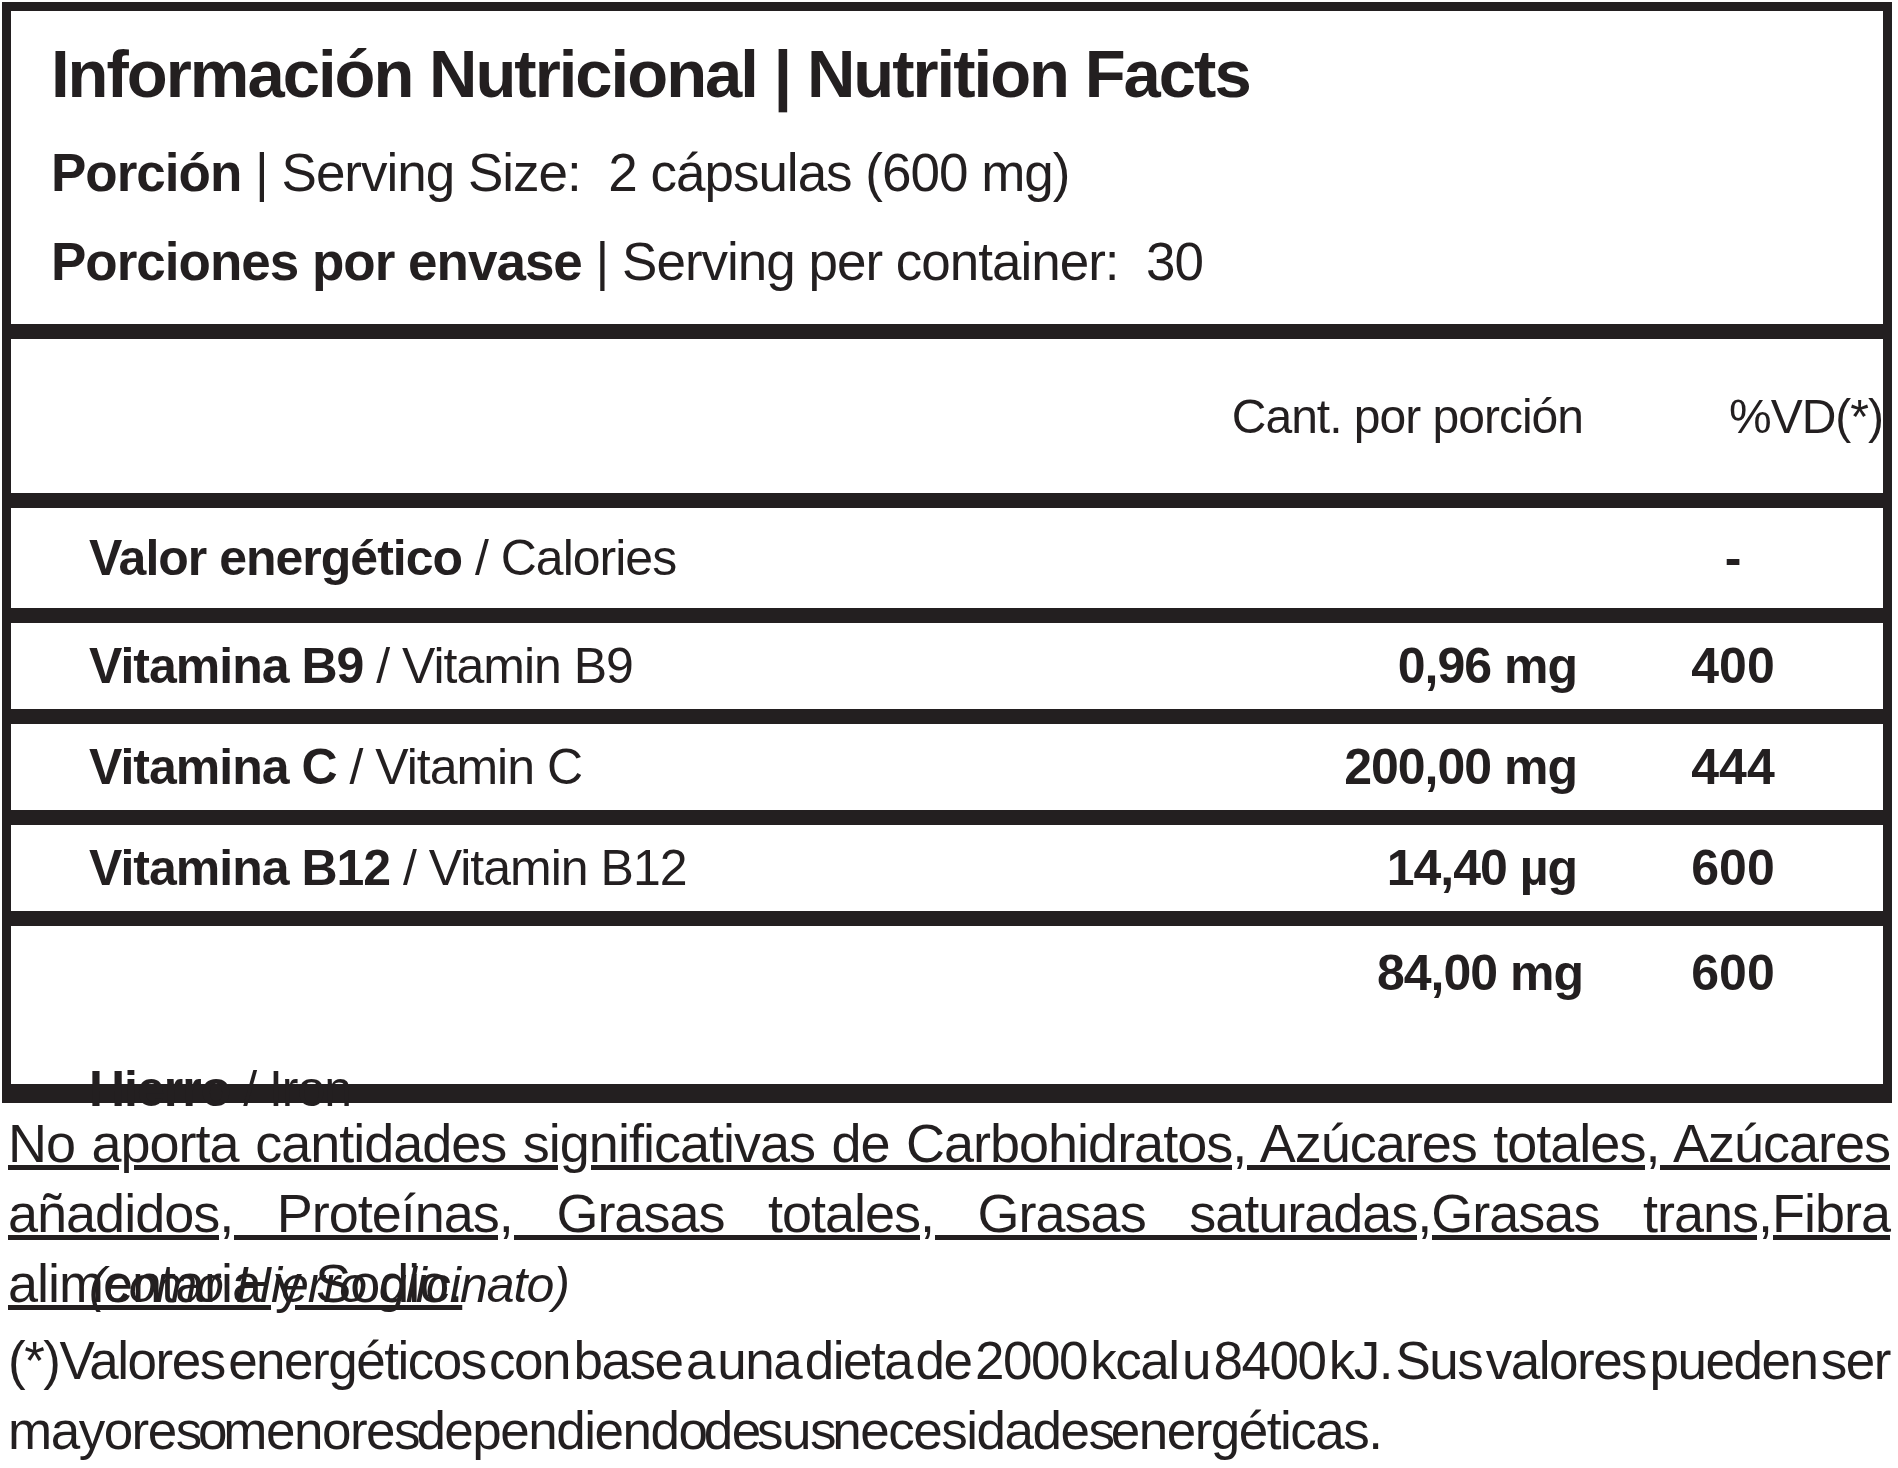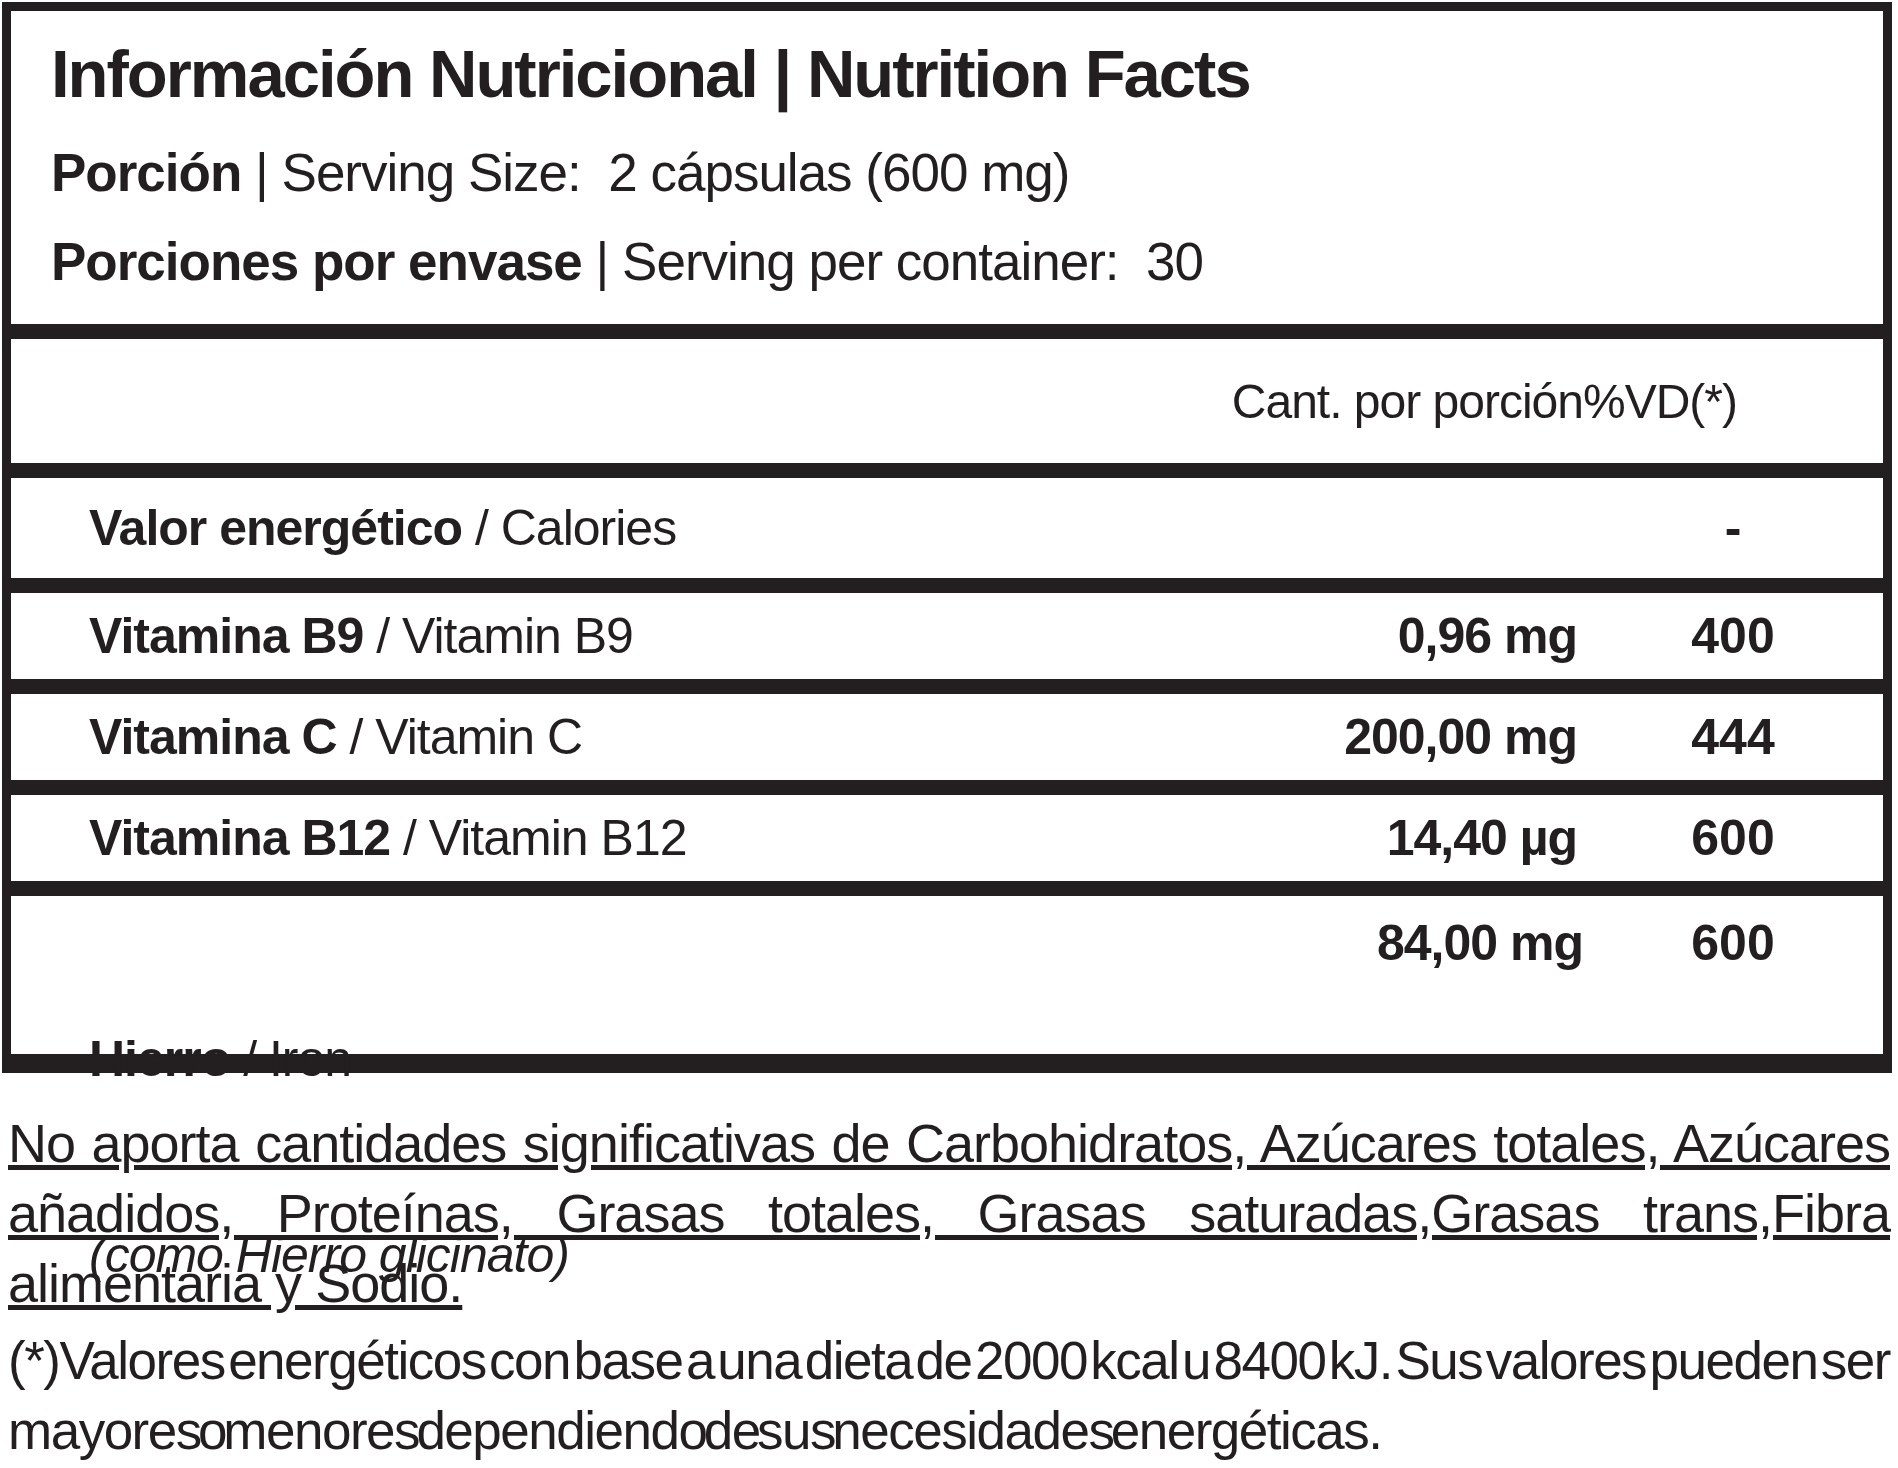--- a/index.html
+++ b/index.html
@@ -23,23 +23,23 @@
   .head-box { padding: 18px 28px 4px 40px; }
   .nf-title {
     font-size: 67px; font-weight: bold; letter-spacing: -2px;
     margin: 6px 0 30px 0; white-space: pre-wrap;
   }
   .line { font-size: 53px; margin: 0 0 28px 0; white-space: pre-wrap; letter-spacing: -1px; }
   .line b { font-weight: bold; }
 
   .col-head {
     display: flex; align-items: center; justify-content: flex-end;
-    height: 124px; font-size: 48px; letter-spacing: -1px;
+    height: 154px; font-size: 48px; letter-spacing: -1px;
   }
-  .col-head .dv-h { width: 300px; text-align: left; }
+  .col-head .dv-h { width: 300px; text-align: right; }
 
   .row { display: flex; align-items: center; padding-left: 78px; }
   .row .name { flex: 1; font-size: 50px; letter-spacing: -1px; white-space: pre-wrap; }
   .row .name b { font-weight: bold; }
   .row .amt  { font-size: 50px; font-weight: bold; text-align: right; white-space: pre-wrap; letter-spacing: -1px; }
   .row .amt .reg { font-weight: normal; }
   .row .dv   { width: 300px; text-align: center; font-size: 50px; font-weight: bold; }
   .r-cal  { height: 100px; }
   .r-std  { height: 86px; gap: 6px; }
   .r-iron { height: 158px; align-items: flex-start; padding-top: 18px; }

